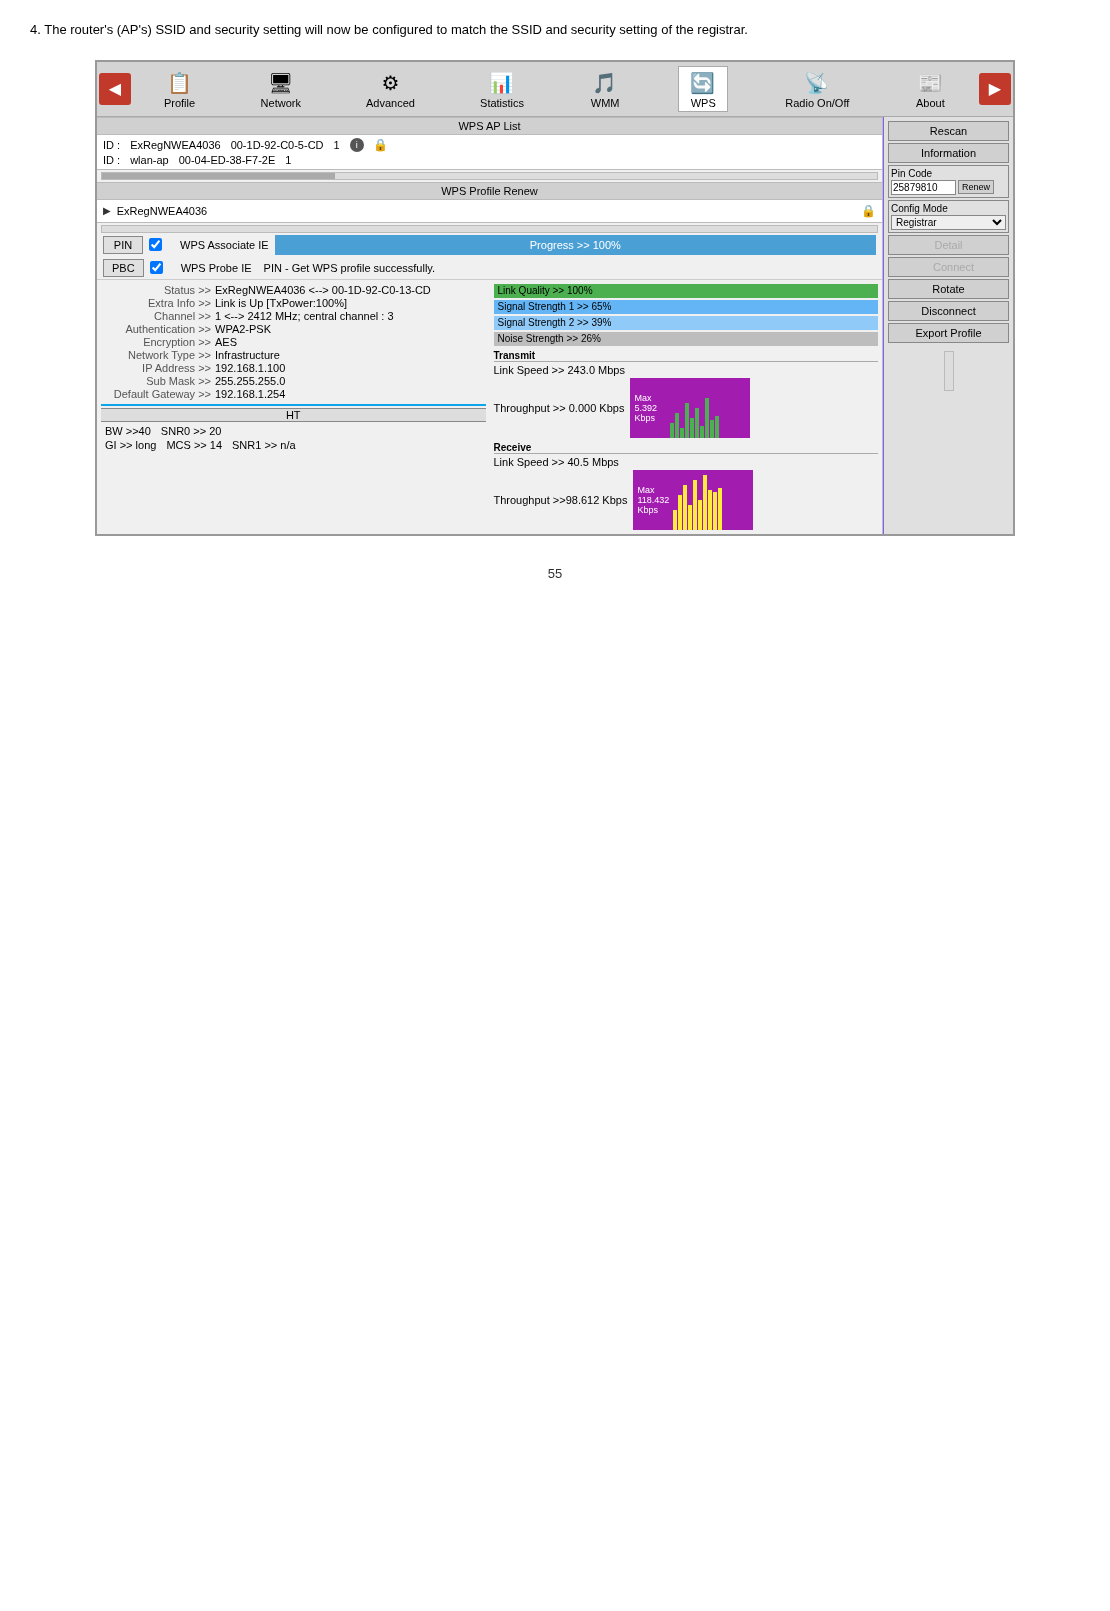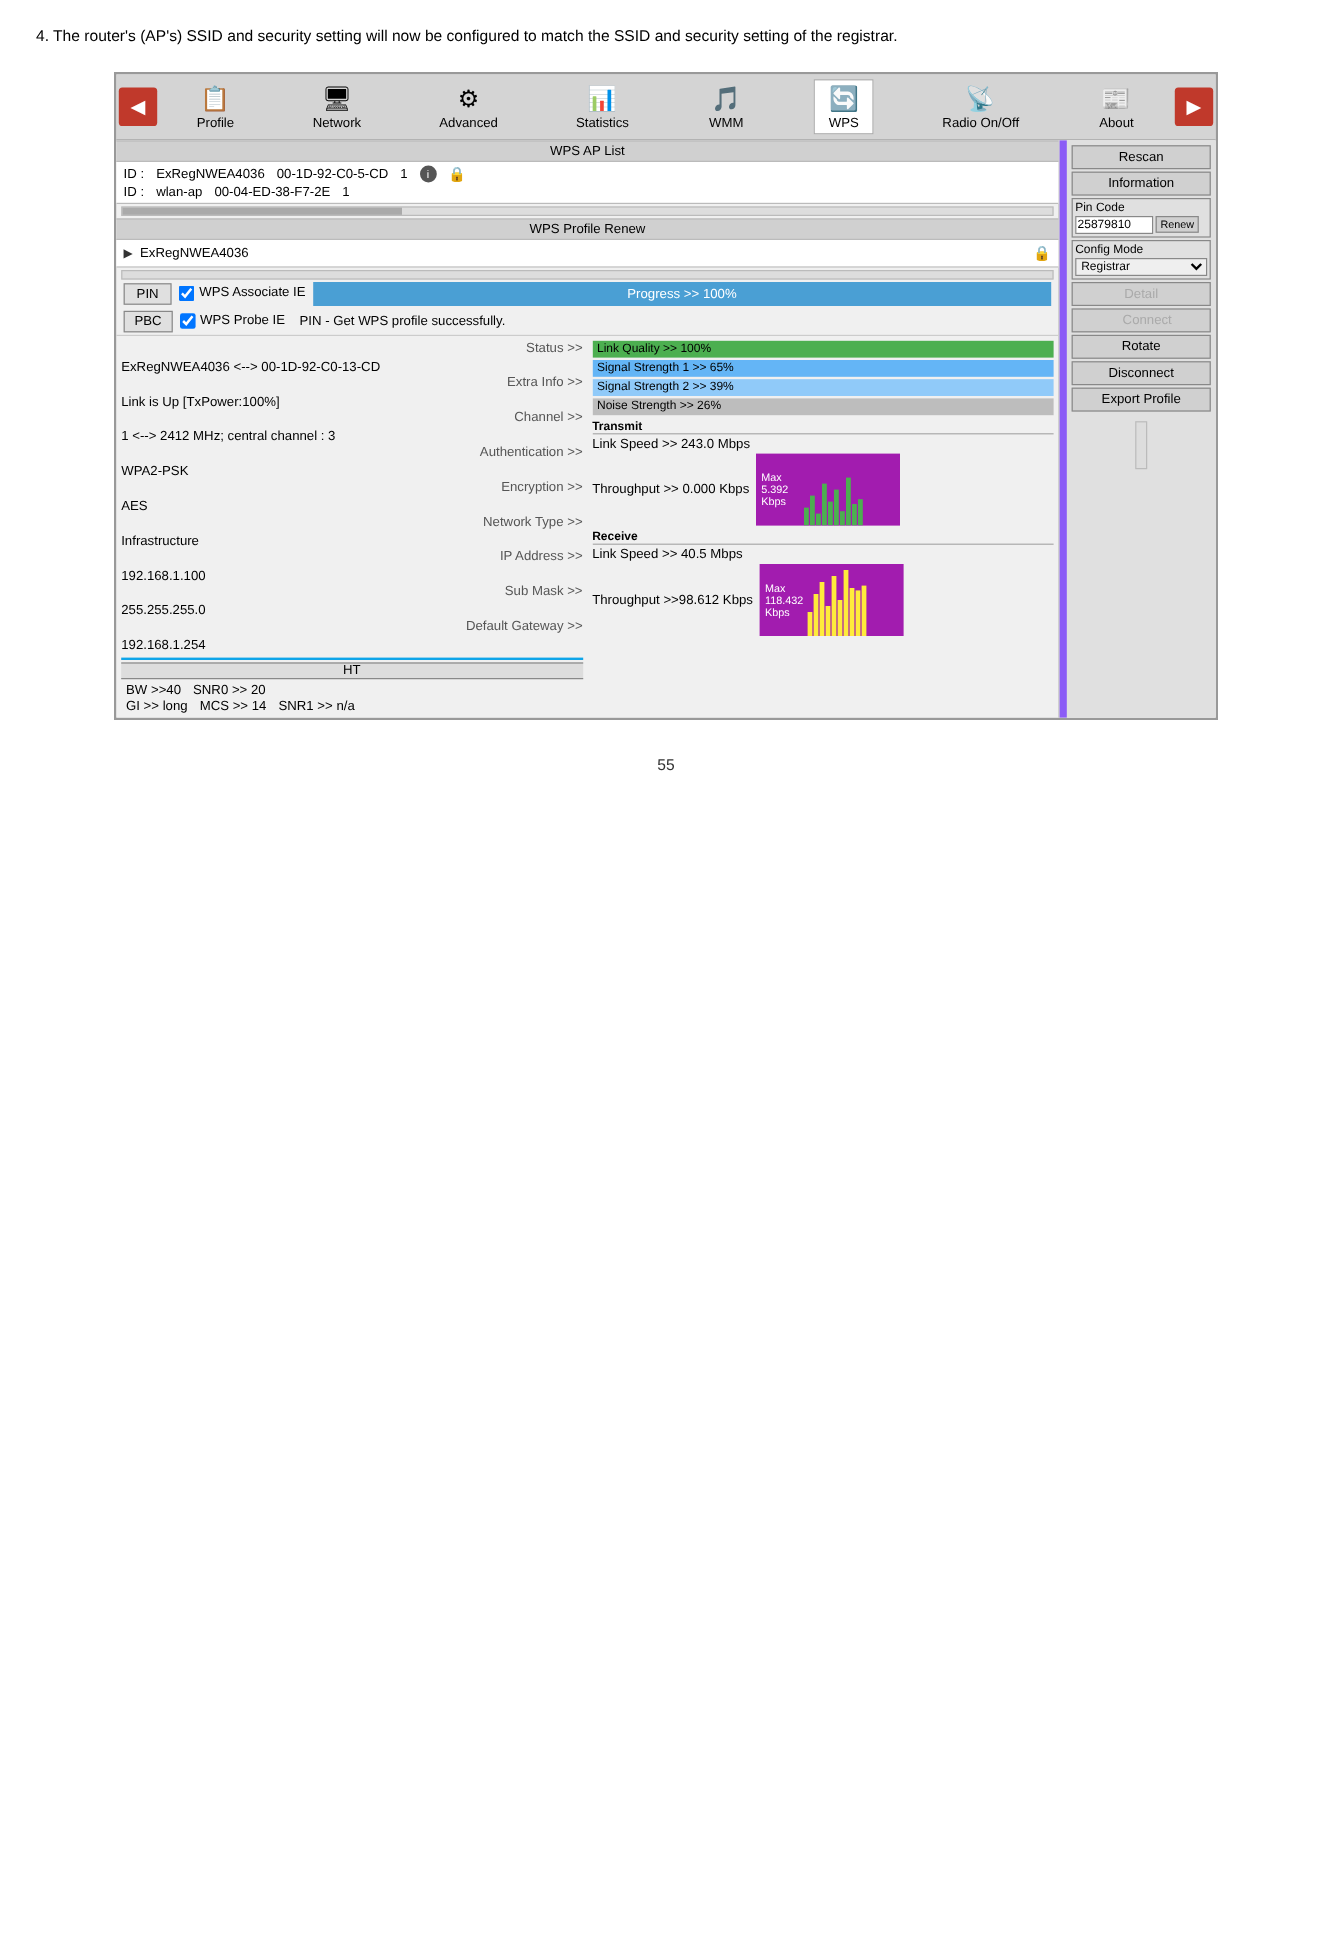--- a/index.html
+++ b/index.html
@@ -154,22 +154,22 @@
       background: #e0e0e0;
       border: 1px solid #888;
       padding: 2px 8px;
       font-size: 11px;
       cursor: pointer;
       min-width: 40px;
       text-align: center;
     }
     .checkbox-label {
       display: flex;
-      align-items: flex-start;
-      gap: 4px;
+      align-items: center;
+      gap: 18px;
       font-size: 11px;
     }
     .progress-bar {
       flex: 1;
       background: #4a9fd4;
       color: #fff;
       font-size: 11px;
       text-align: center;
       padding: 2px;
       height: 20px;
@@ -186,21 +186,20 @@
       gap: 0;
     }
     .status-left, .status-right {
       padding: 2px 4px;
     }
     .status-row {
       display: flex;
       gap: 4px;
       font-size: 11px;
       margin-bottom: 1px;
-      flex-direction: column;
     }
     .status-label { color: #555; min-width: 110px; text-align: right; }
     .status-value { color: #000; }
     
     .signal-bar-container {
       margin-bottom: 2px;
     }
     .signal-bar {
       height: 14px;
       display: flex;
@@ -284,21 +283,21 @@
       padding: 1px 4px;
     }
     
     .right-panel {
       width: 130px;
       background: #e0e0e0;
       display: flex;
       flex-direction: column;
       gap: 2px;
       padding: 4px;
-      border-left: 6px solid #8b5cf6;
+      border-left: 1px solid #8b5cf6;
     }
     .right-btn {
       background: #d0d0d0;
       border: 1px solid #888;
       padding: 3px 6px;
       font-size: 11px;
       cursor: pointer;
       text-align: center;
       width: 100%;
     }

